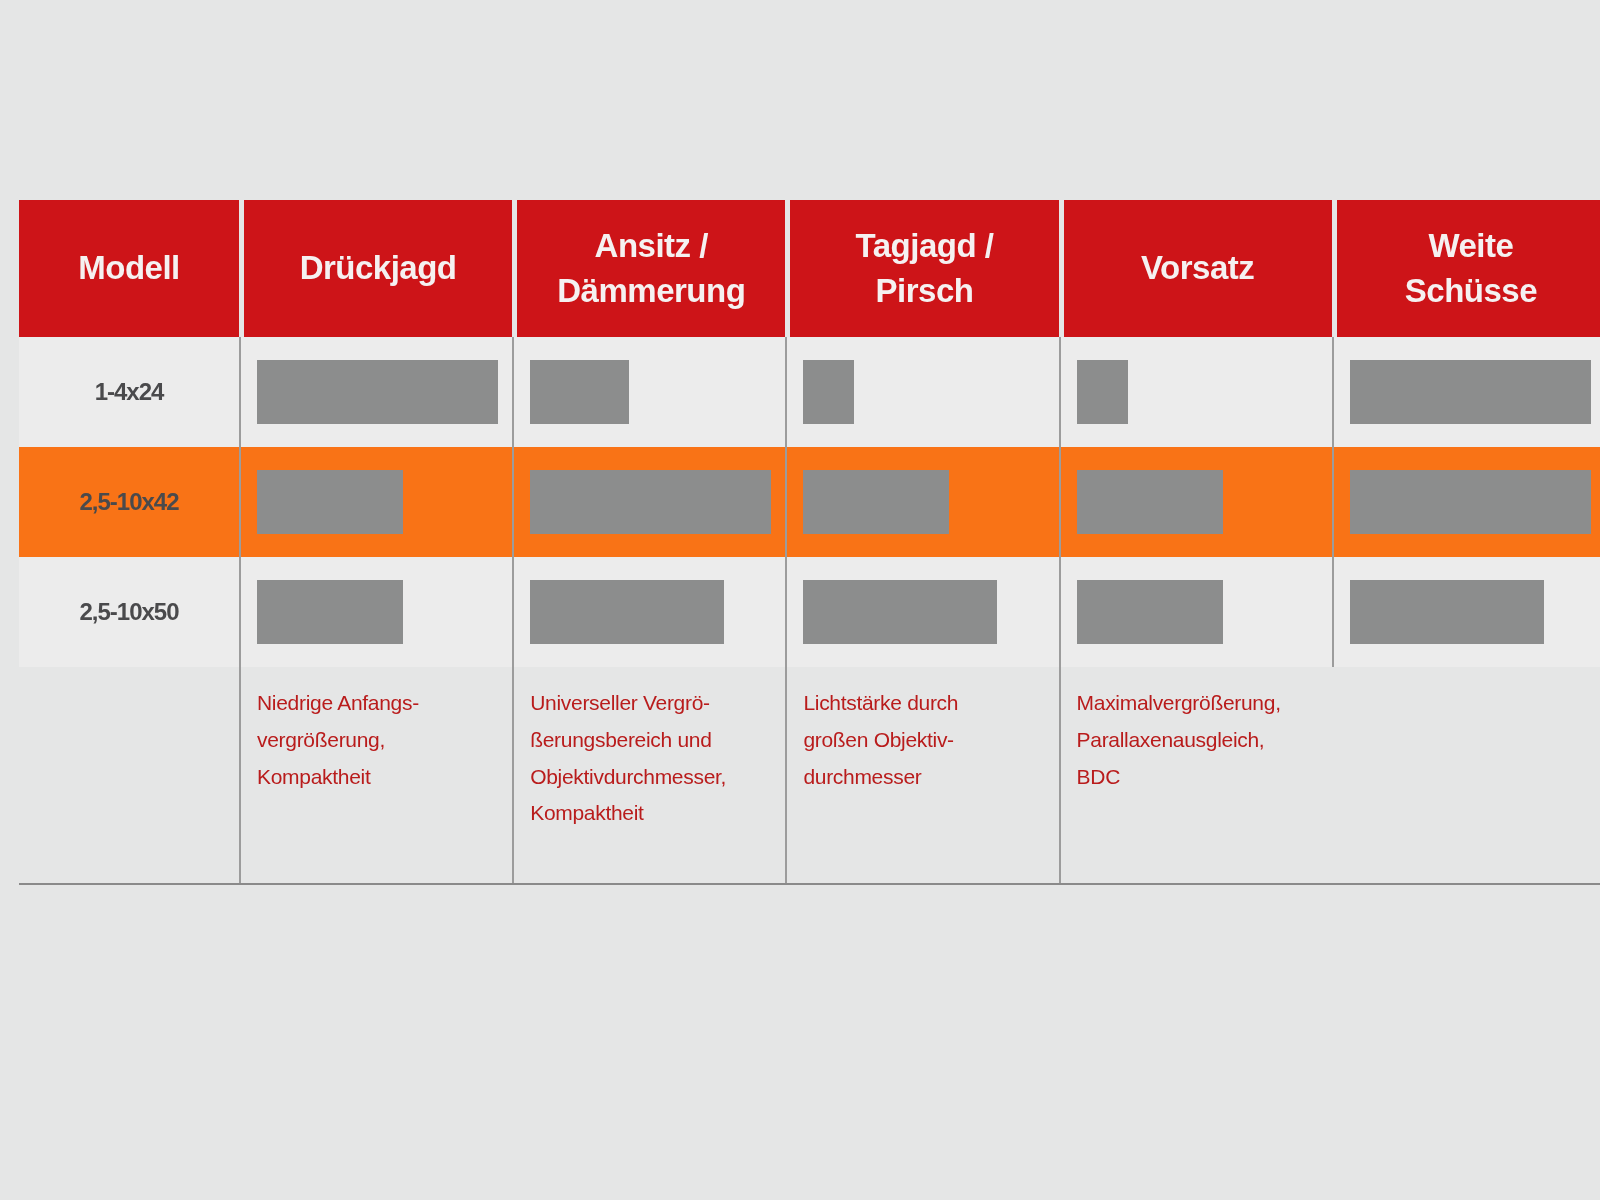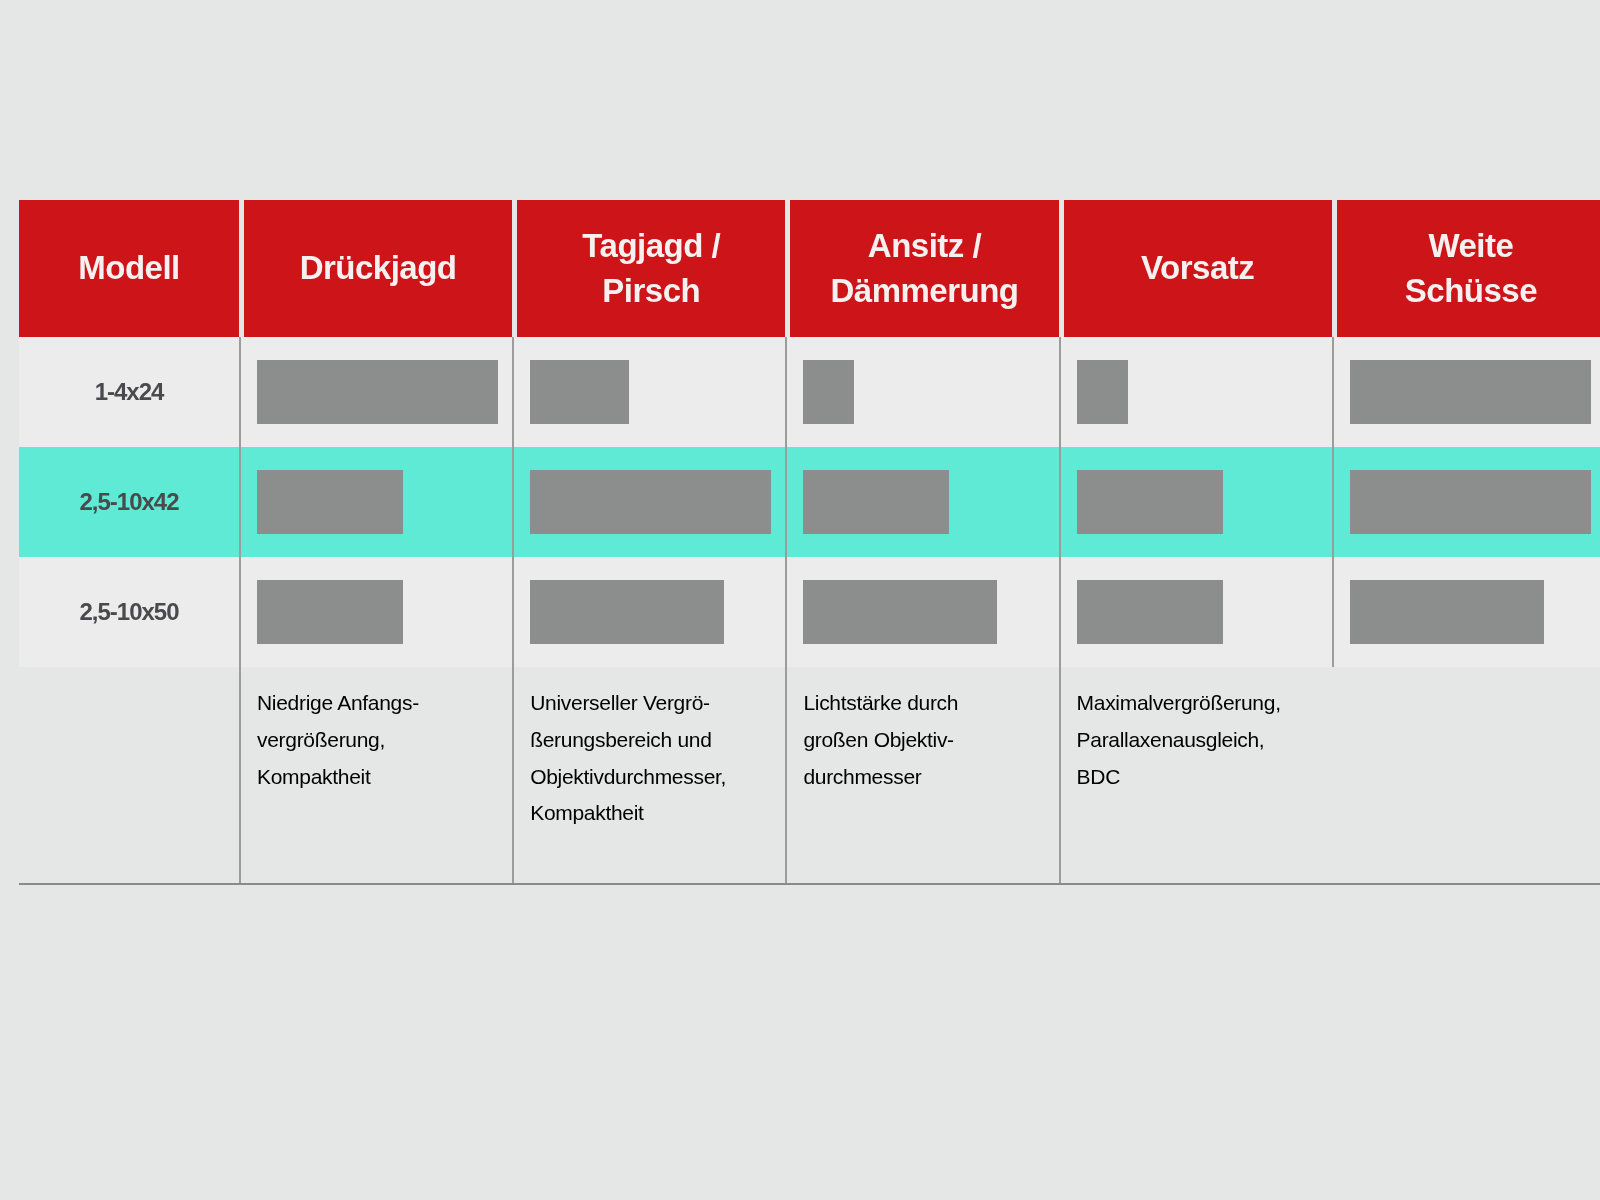--- a/index.html
+++ b/index.html
@@ -28,58 +28,58 @@
     text-align: center;
     font-size: 33px; font-weight: bold;
     letter-spacing: -0.5px;
     line-height: 1.35;
     white-space: pre-line;
   }
   .header-cell + .header-cell { border-left: 5px solid #e5e6e6; }
   
   .body-row { height: 110px; }
   .body-row.odd  .cell { background: #ececec; }
-  .body-row.even .cell { background: #5eead4; }
+  .body-row.even .cell { background: #f97316; }
   .cell { position: relative; }
   .cell + .cell { border-left: 2px solid #9c9c9c; }
   .model-cell {
     display: flex; align-items: center; justify-content: center;
     font-size: 24px; font-weight: bold;
     letter-spacing: -1px;
     color: #4a4a4c;
   }
   .rating-bar {
     height: 64px;
     margin: 23px 0 0 16px;
     background: #8c8d8d;
   }
   
   .desc-row { height: 218px; border-bottom: 2px solid #8a8a8a; }
   .desc-cell {
     padding: 18px 10px 0 16px;
     font-size: 21px;
-    color: #000000;
+    color: #b91c1c;
     line-height: 1.75;
     white-space: pre-line;
     letter-spacing: -0.3px;
   }
   .desc-cell.small { font-size: 19px; line-height: 1.82; padding-left: 14px; }
 </style>
 </head>
 <body>
 
 <div class="comparison-table">
 
   <div class="grid-row header-row">
     <div class="header-cell">Modell</div>
     <div class="header-cell">Drückjagd</div>
+    <div class="header-cell">Ansitz /
+Dämmerung</div>
     <div class="header-cell">Tagjagd /
 Pirsch</div>
-    <div class="header-cell">Ansitz /
-Dämmerung</div>
     <div class="header-cell">Vorsatz</div>
     <div class="header-cell">Weite
 Schüsse</div>
   </div>
 
   <div class="grid-row body-row odd">
     <div class="cell model-cell">1-4x24</div>
     <div class="cell">
         <div class="rating-bar" style="width: 241px;"></div>
       </div>

